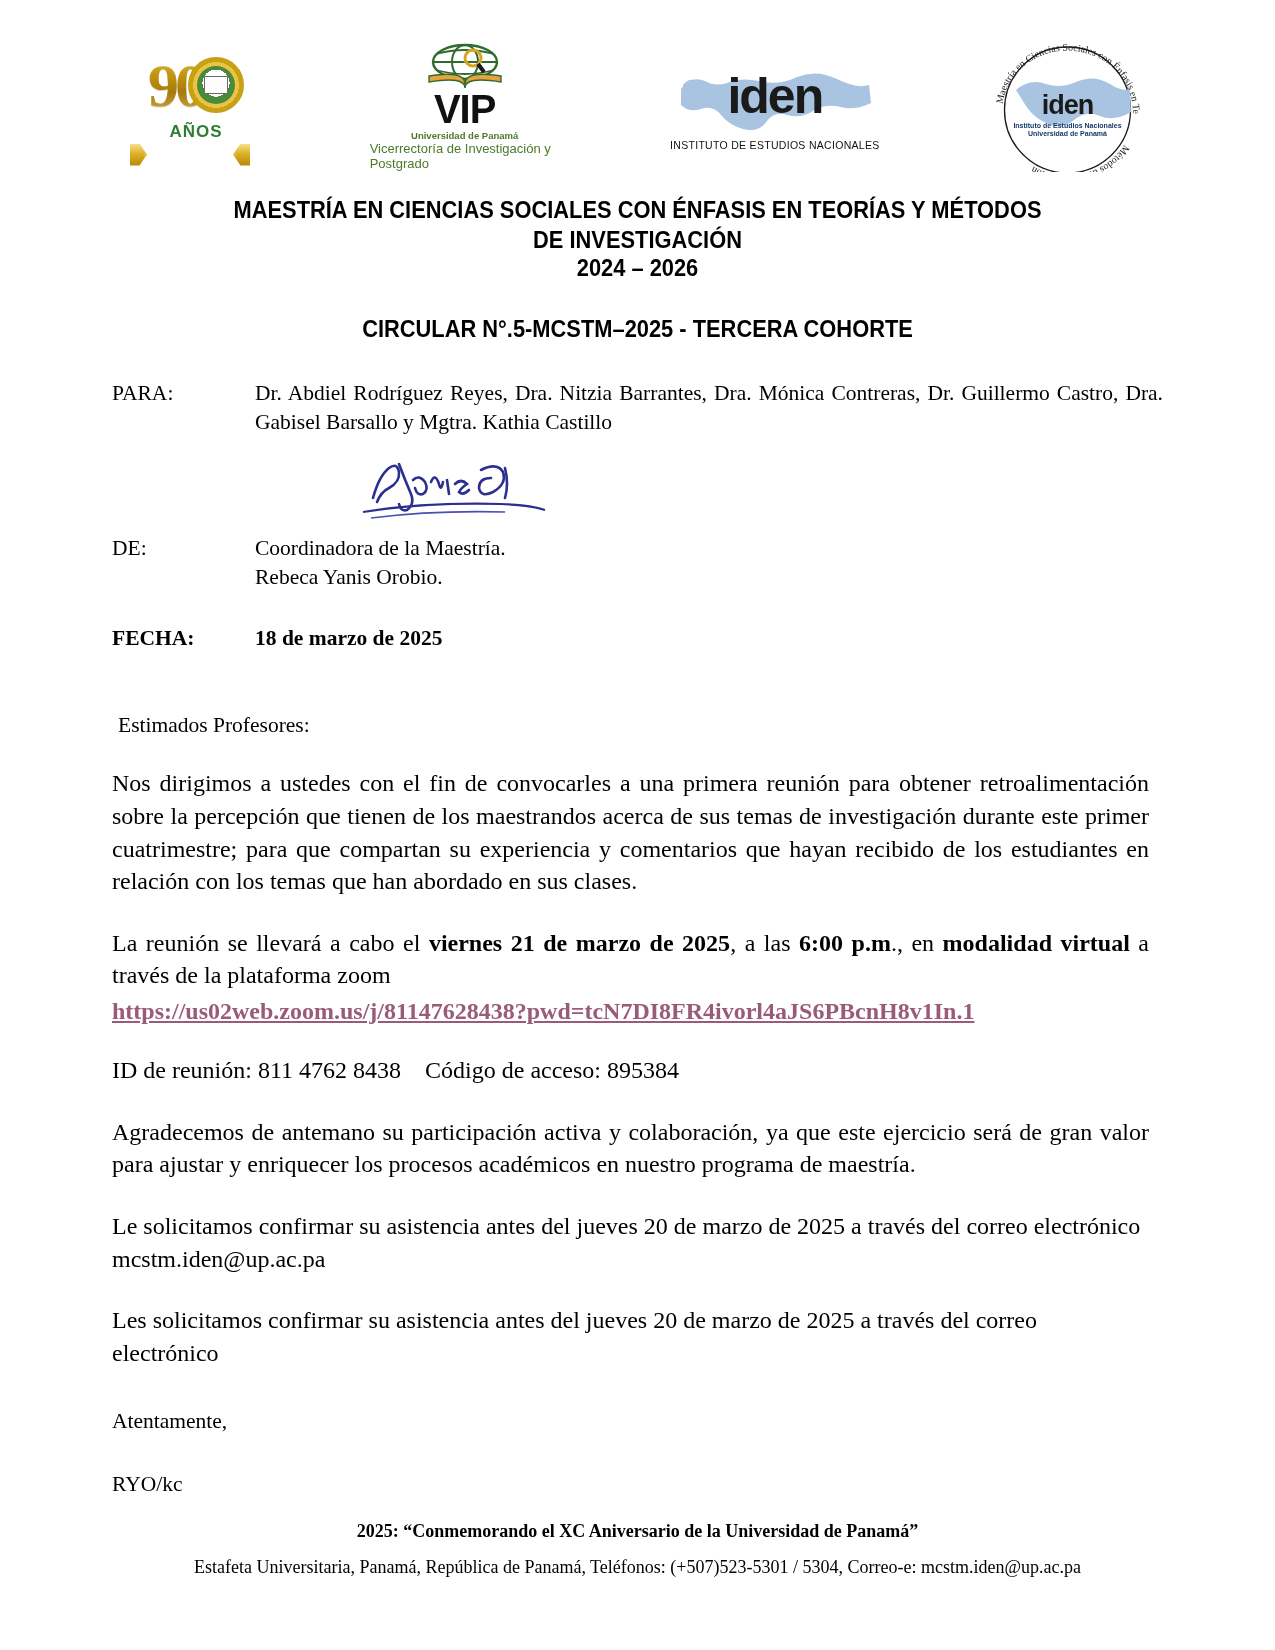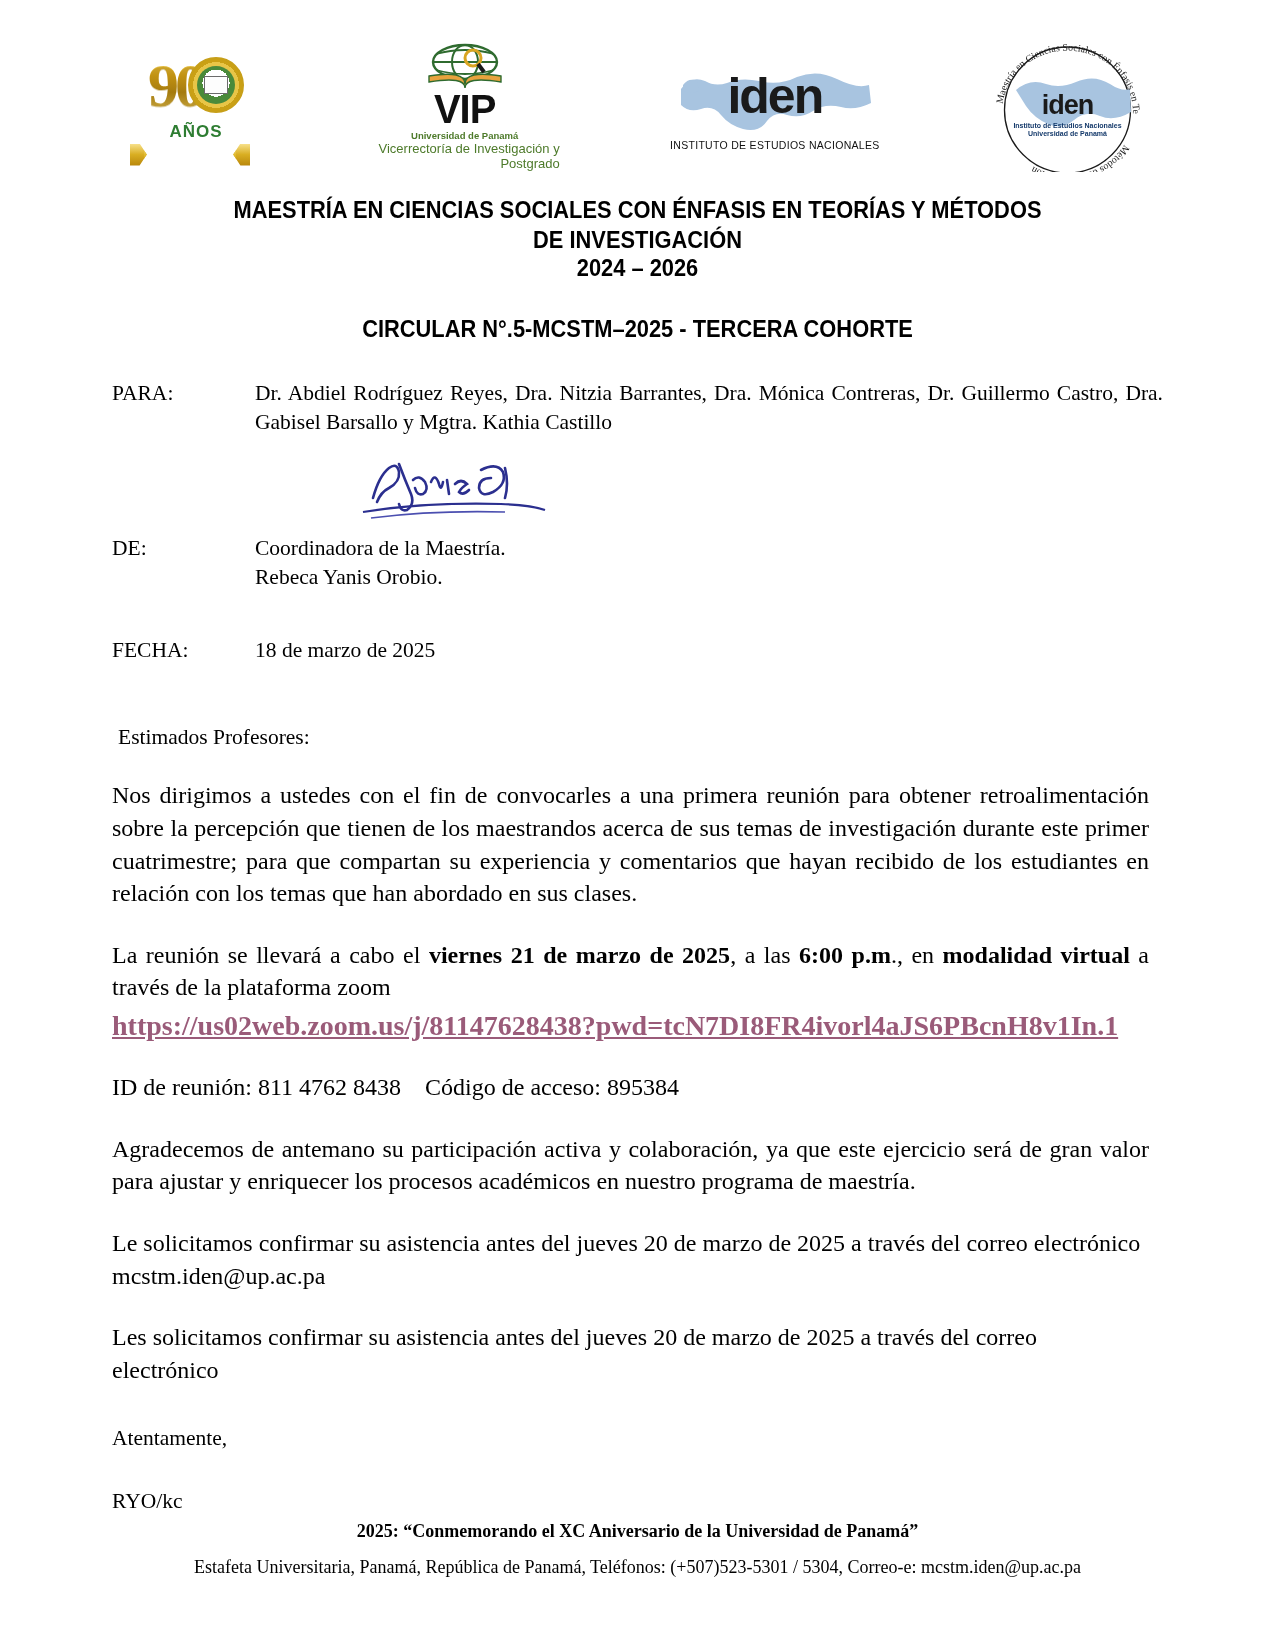--- a/index.html
+++ b/index.html
@@ -98,21 +98,21 @@
     position: relative;
   }
   .ribbon-inner {
     position: absolute; left: 14px; right: 14px; top: 0; bottom: 0;
     background: linear-gradient(180deg,#f9e9a8 0%,#e0b92c 50%,#c9991a 100%);
     display:flex; align-items:center; justify-content:center;
     font-size: 13px; font-weight: bold; color: #7a5a0a;
   }
 
   
-  .logo-vip { width: 190px; text-align: right; }
+  .logo-vip { width: 190px; text-align: left; }
   .vip-globe {
     width: 84px; height: 48px; margin: 0 auto;
     position: relative;
   }
   .vip-globe svg { display: block; }
   .vip-word {
     font-family: "Liberation Sans", sans-serif;
     font-size: 40px; font-weight: bold; letter-spacing: -1px;
     line-height: .95; color: #111;
   }
@@ -184,21 +184,21 @@
     line-height: 1.36;
   }
   .field-label { width: 143px; flex: none; }
   .field-value { flex: 1; text-align: justify; }
   .field-value.nojust { text-align: left; }
   .field-value b { font-weight: bold; }
 
   #para-row { margin-top: 36px; }
   #de-row { margin-top: 4px; }
   #asunto-row { margin-top: 36px; }
-  #fecha-row { margin-top: 44px; }
+  #fecha-row { margin-top: 32px; font-weight: bold; }
 
   
   .sig-wrap {
     height: 86px;
     position: relative;
     margin-top: 6px;
   }
   .sig-wrap svg { position: absolute; left: 243px; top: -4px; }
 
   
@@ -213,21 +213,21 @@
     text-align: justify;
     margin: 29px 14px 0 0;
   }
   p.body-par.left { text-align: left; }
   p.body-par b { font-weight: bold; }
 
   a.zoom-link {
     color: #9a5b79;
     text-decoration: underline;
     font-weight: bold;
-    font-size: 28px;
+    font-size: 24px;
     word-break: break-all;
   }
   .link-line { margin-top: 6px; }
 
   .closing { font-size: 21.5px; margin-top: 40px; }
   .initials { font-size: 21.5px; margin-top: 38px; }
 
   
   .footer {
     position: absolute;

